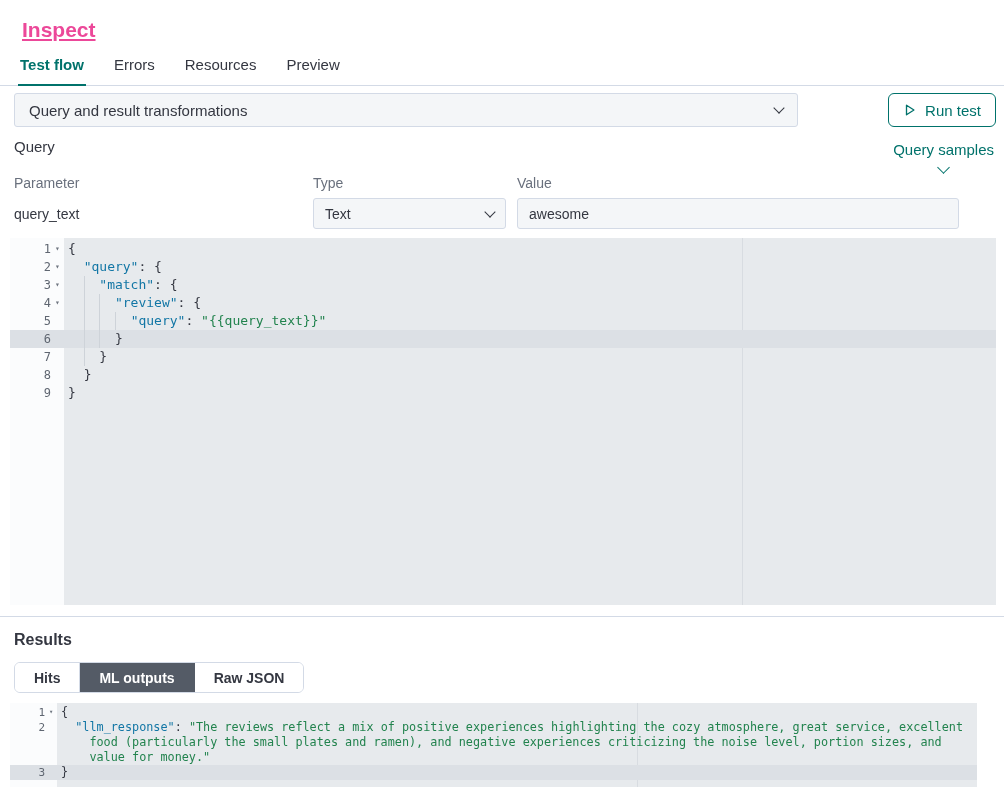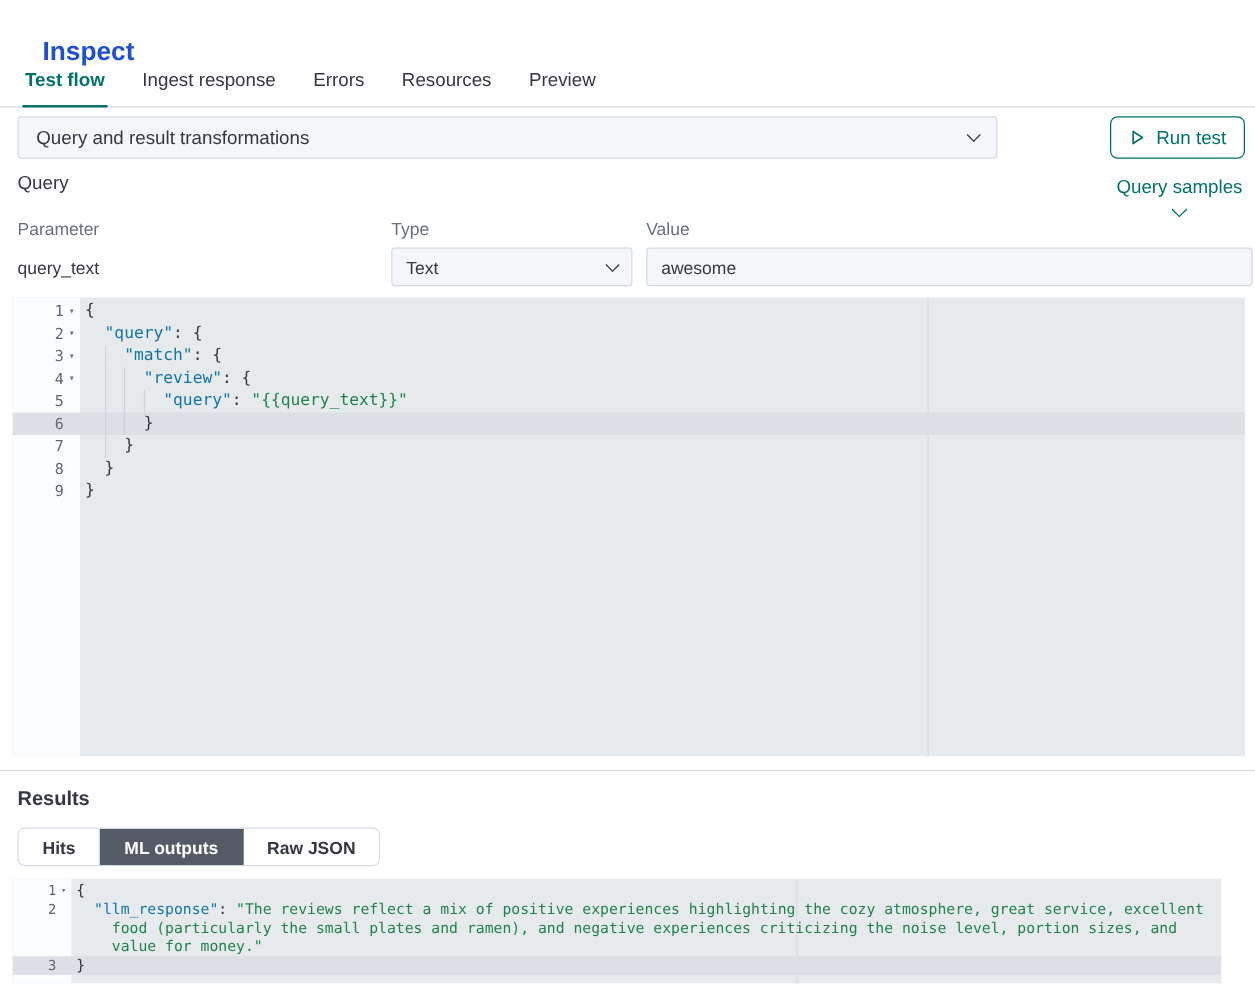--- a/index.html
+++ b/index.html
@@ -1,20 +1,20 @@
 <!DOCTYPE html>
 <html><head>
 <meta charset="utf-8">
 <style>
   html,body{margin:0;padding:0;background:#fff;}
   .screen{position:relative;width:1004px;height:787px;background:#fff;overflow:hidden;
           font-family:"Liberation Sans",sans-serif;color:#343741;}
 
   
-  .page-title{position:absolute;left:18px;top:14px;font-size:21px;font-weight:600;color:#1d4ed8;margin:16px;}
+  .page-title{position:absolute;left:18px;top:14px;font-size:21px;font-weight:600;color:#ec4899;margin:4px;text-decoration:underline;}
 
   
   .tabs{position:absolute;left:0;top:50px;width:100%;display:flex;gap:26px;padding-left:18px;
         border-bottom:1px solid #d3dae6;box-sizing:border-box;}
   .tab{font-size:15px;font-weight:500;color:#343741;padding:6px 2px 11px;cursor:pointer;}
   .tab.active{color:#00726b;font-weight:600;border-bottom:2px solid #00726b;margin-bottom:-1px;}
 
   
   .control{background:#f4f6f8;border:1px solid #d3dae6;border-radius:3px;box-sizing:border-box;
            display:flex;align-items:center;color:#343741;}
@@ -33,21 +33,21 @@
   .query-label{position:absolute;left:14px;top:138px;font-size:15px;}
   .query-samples{position:absolute;right:10px;top:141px;display:flex;align-items:center;gap:9px;
                  color:#00726b;font-size:15px;font-weight:500;cursor:pointer;flex-direction:column;}
 
   
   .col-header{position:absolute;top:175px;font-size:14px;color:#69707d;}
   .h-parameter{left:14px;} .h-type{left:313px;} .h-value{left:517px;}
   .param-name{position:absolute;left:14px;top:206px;font-size:14px;color:#343741;}
   .type-select{position:absolute;left:313px;top:198px;width:193px;height:31px;padding:0 11px;
                justify-content:space-between;font-size:14px;cursor:pointer;gap:48px;}
-  .value-input{position:absolute;left:517px;top:198px;width:485px;height:31px;background:#f4f6f8;
+  .value-input{position:absolute;left:517px;top:198px;width:442px;height:31px;background:#f4f6f8;
                border:1px solid #d3dae6;border-radius:3px;box-sizing:border-box;padding:0 11px;
                font-size:14px;color:#343741;font-family:"Liberation Sans",sans-serif;outline:none;}
 
   
   .editor{position:absolute;overflow:hidden;font-family:"DejaVu Sans Mono",monospace;}
   .editor .gutter-bg{position:absolute;left:0;top:0;bottom:0;background:#fbfcfd;}
   .editor .pmargin{position:absolute;top:0;bottom:0;width:1px;background:#d8dce1;}
   .rows{position:relative;}
   .crow{display:flex;}
   .crow.active{background:#dce0e5;}
@@ -86,21 +86,20 @@
 </style>
 </head>
 <body>
 
 <div class="screen">
 
   <h1 class="page-title">Inspect</h1>
 
   <div class="tabs">
     <div class="tab active">Test flow</div>
-    <div class="tab">Ingest response</div>
     <div class="tab">Errors</div>
     <div class="tab">Resources</div>
     <div class="tab">Preview</div>
   </div>
 
   <div class="control flow-select">
     <span>Query and result transformations</span>
     <span class="chev"></span>
   </div>
 

